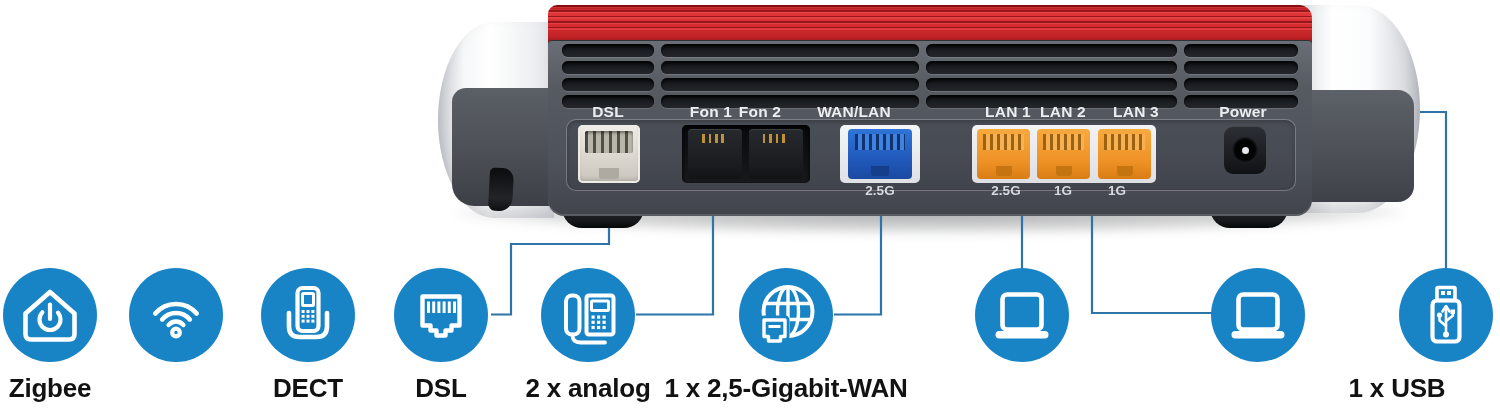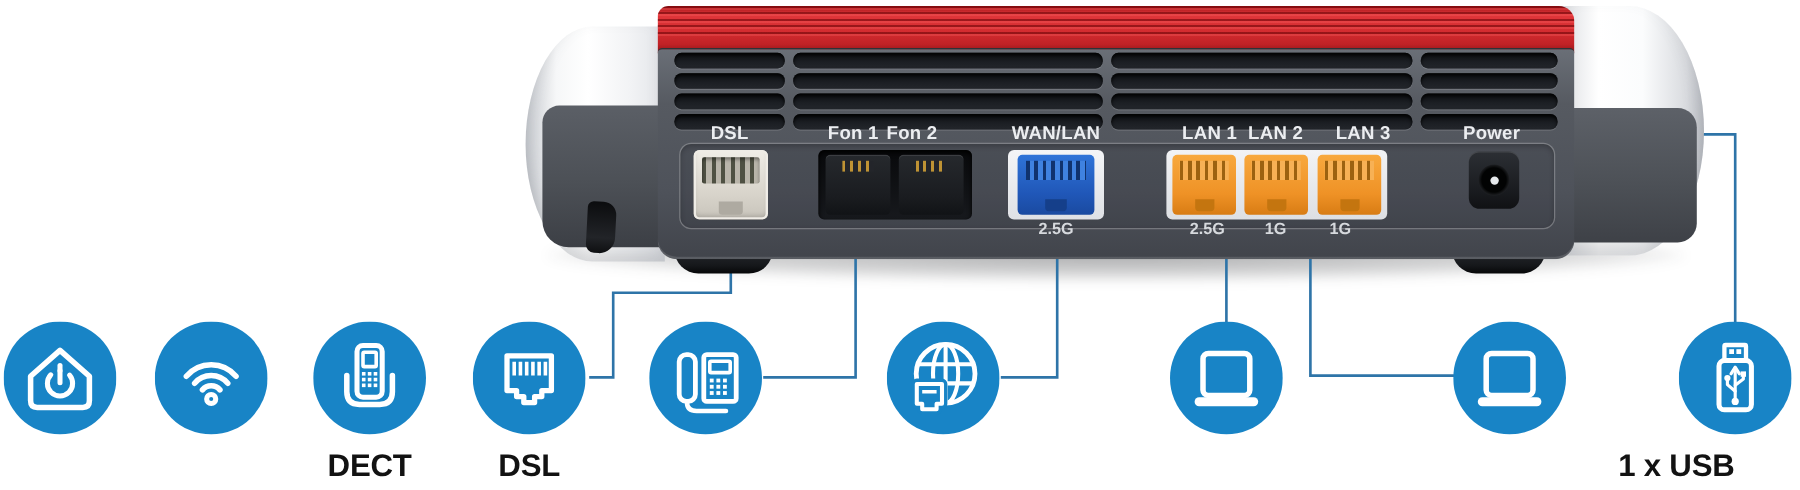--- a/index.html
+++ b/index.html
@@ -157,21 +157,21 @@
         <div class="vent v1"></div>
         <div class="vent v2"></div>
         <div class="vent v3"></div>
         <div class="vent v4"></div>
       </div>
   </div>
 
   <span class="abs z4 port-label" style="left:608px">DSL</span>
   <span class="abs z4 port-label" style="left:711px">Fon 1</span>
   <span class="abs z4 port-label" style="left:760px">Fon 2</span>
-  <span class="abs z4 port-label" style="left:880px">WAN/LAN</span>
+  <span class="abs z4 port-label" style="left:854px">WAN/LAN</span>
   <span class="abs z4 port-label" style="left:1008px">LAN 1</span>
   <span class="abs z4 port-label" style="left:1063px">LAN 2</span>
   <span class="abs z4 port-label" style="left:1136px">LAN 3</span>
   <span class="abs z4 port-label" style="left:1243px">Power</span>
 
   <div class="abs z4" id="port-panel"></div>
   <div class="abs z4" id="dsl-port">
     <div id="dsl-pins"></div>
     <div id="dsl-tab"></div>
   </div>
@@ -336,17 +336,20 @@
       </g>
       <g stroke="#fff" fill="none" stroke-width="2.6" stroke-linejoin="round" stroke-linecap="round">
         <path d="M47 38.5 V65"></path>
         <path d="M43.5 43.5 L47 38 L50.5 43.5"></path>
         <path d="M47 58 L40.5 52.5 V49.5"></path>
         <path d="M47 53 L53.8 47.8 V46"></path>
       </g>
     </svg>
   </div>
 
+  <span class="abs z5 feature-label" style="left:50px">Zigbee</span>
   <span class="abs z5 feature-label" style="left:308px">DECT</span>
   <span class="abs z5 feature-label" style="left:441px">DSL</span>
+  <span class="abs z5 feature-label" style="left:588px">2 x analog</span>
+  <span class="abs z5 feature-label" style="left:786px">1 x 2,5-Gigabit-WAN</span>
   <span class="abs z5 feature-label" style="left:1397px">1 x USB</span>
 
 </div>
 
 </body></html>

